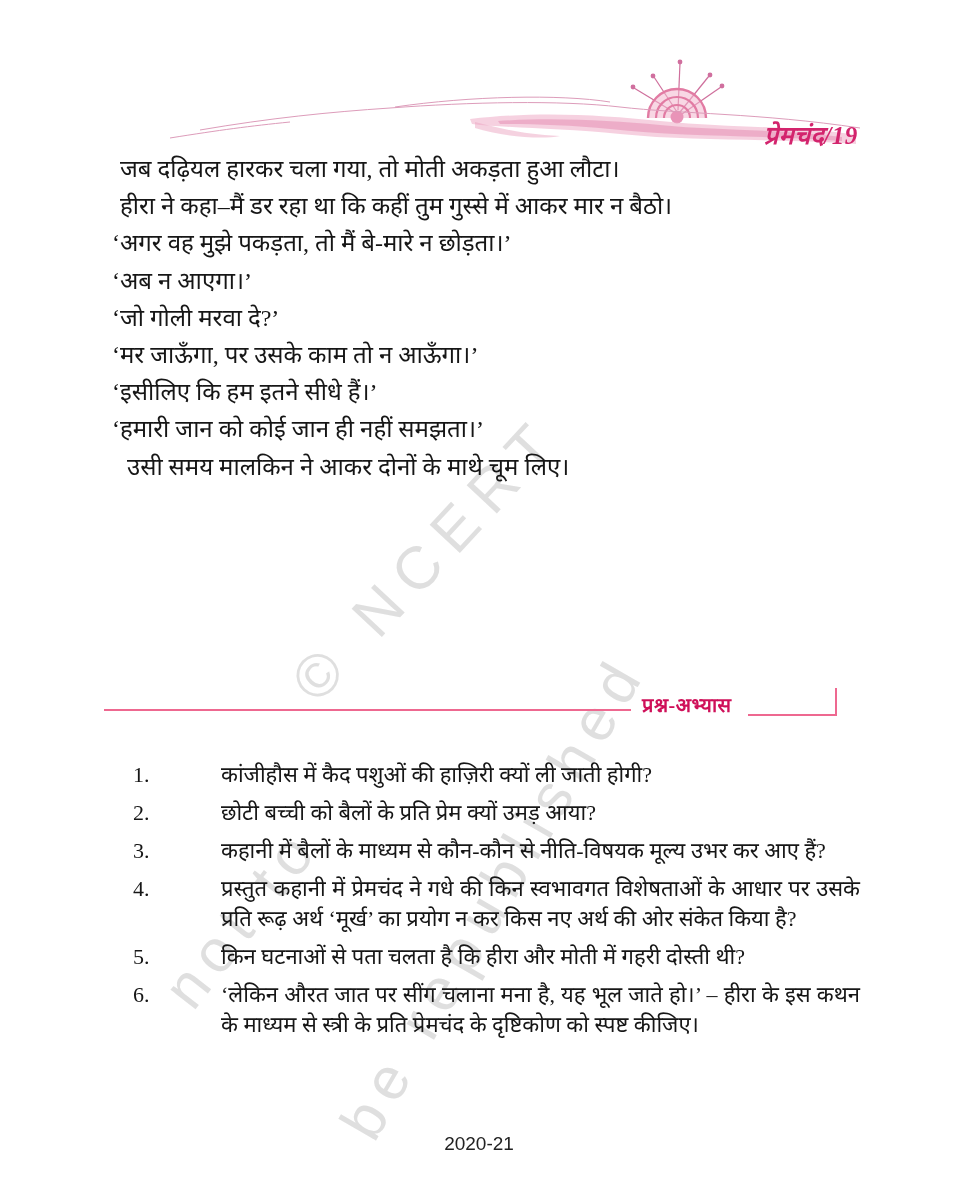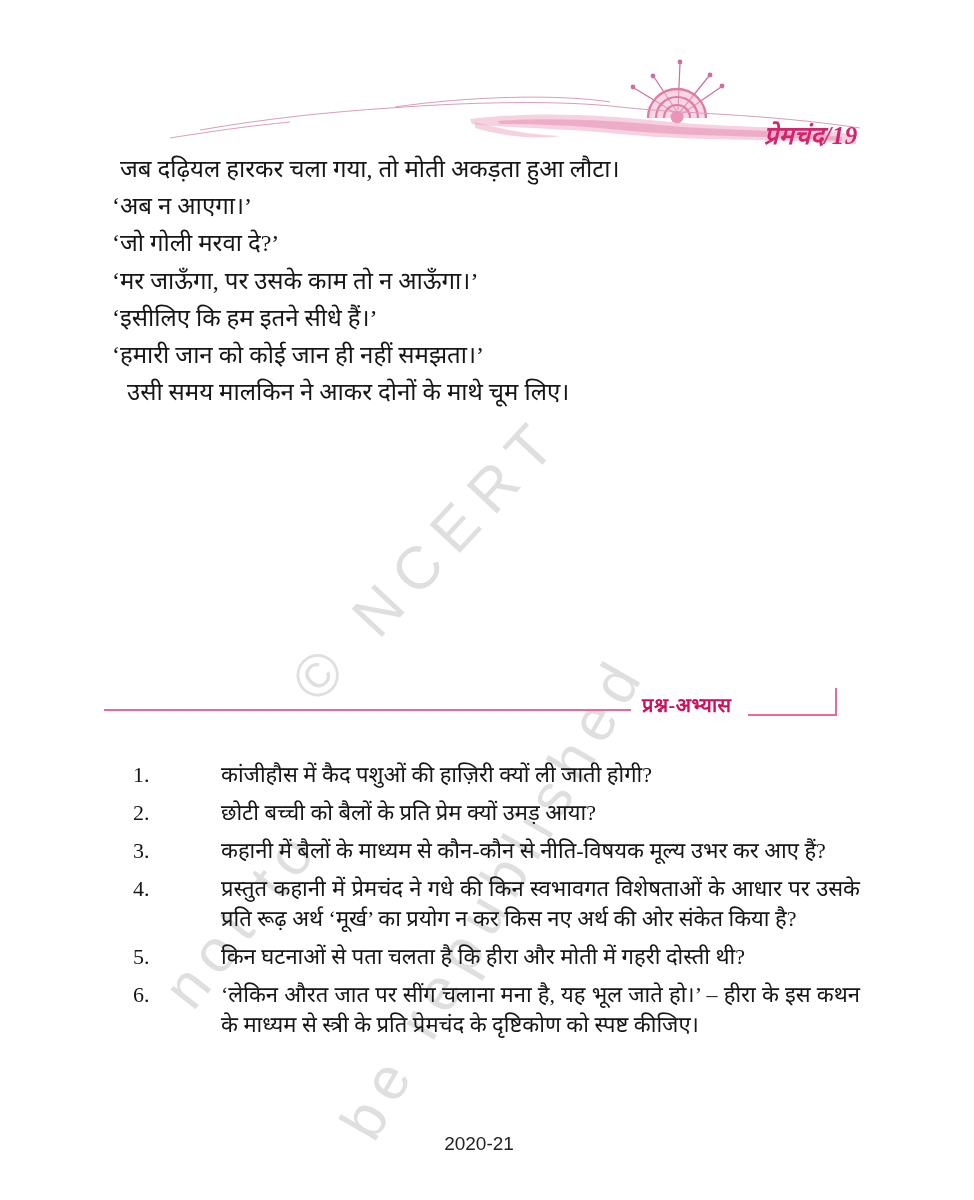--- a/index.html
+++ b/index.html
@@ -91,20 +91,22 @@
     <path d="M 330,69 C 400,61 460,65 520,71 C 600,79 660,75 716,85 L 716,94 C 640,88 560,92 480,84 C 420,78 365,78 332,74 Z" fill="#f0b3cb" opacity="0.6"></path>
     <path d="M 358,71 C 420,67 470,71 520,75 C 580,81 640,79 702,87 L 702,91 C 620,85 540,87 470,79 C 430,75 390,74 360,74 Z" fill="#e58fb4" opacity="0.55"></path>
     <path d="M 335,72 C 360,78 380,84 420,86 C 400,90 360,86 335,78 Z" fill="#eba5c1" opacity="0.5"></path>
   </g>
 </svg>
 
 <div class="page-label">प्रेमचंद/19</div>
 
 <div class="story">
   <p class="p-ind">जब दढ़ियल हारकर चला गया, तो मोती अकड़ता हुआ लौटा।</p>
+  <p class="p-ind">हीरा ने कहा–मैं डर रहा था कि कहीं तुम गुस्से में आकर मार न बैठो।</p>
+  <p class="p-dlg">‘अगर वह मुझे पकड़ता, तो मैं बे-मारे न छोड़ता।’</p>
   <p class="p-dlg">‘अब न आएगा।’</p>
   <p class="p-dlg">‘जो गोली मरवा दे?’</p>
   <p class="p-dlg">‘मर जाऊँगा, पर उसके काम तो न आऊँगा।’</p>
   <p class="p-dlg">‘इसीलिए कि हम इतने सीधे हैं।’</p>
   <p class="p-dlg">‘हमारी जान को कोई जान ही नहीं समझता।’</p>
   <p class="p-ind-lg">उसी समय मालकिन ने आकर दोनों के माथे चूम लिए।</p>
 </div>
 
 <div class="rule-left"></div>
 <div class="ex-heading">प्रश्न-अभ्यास</div>

